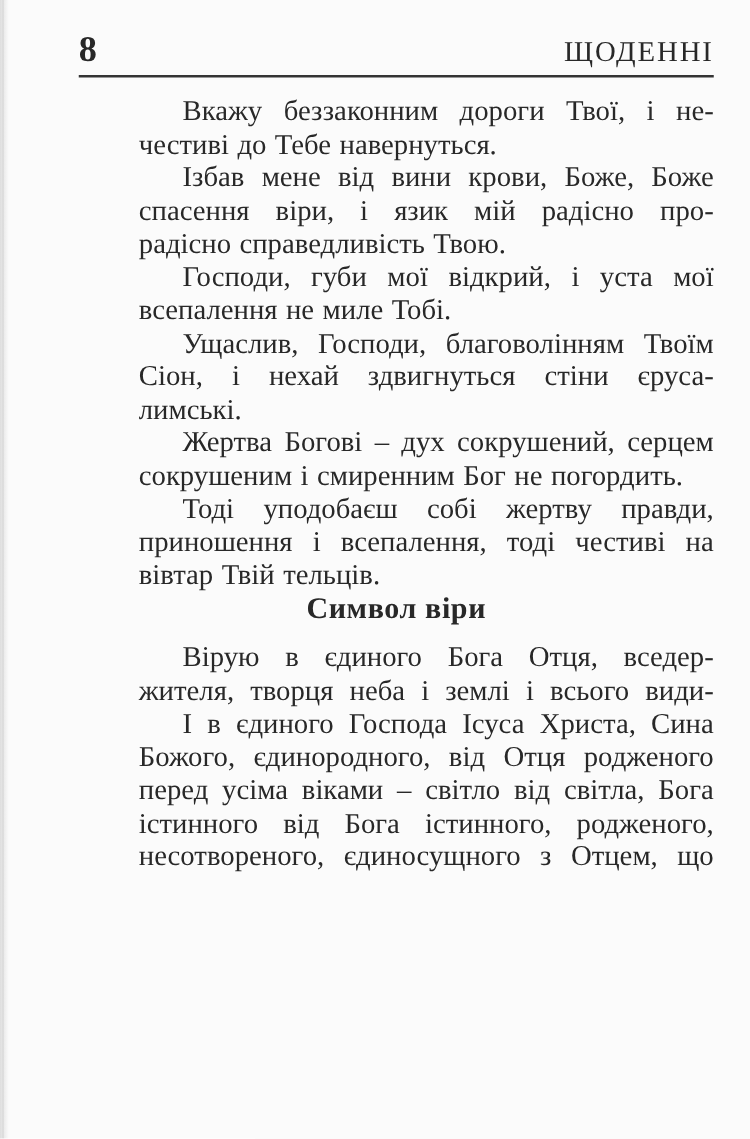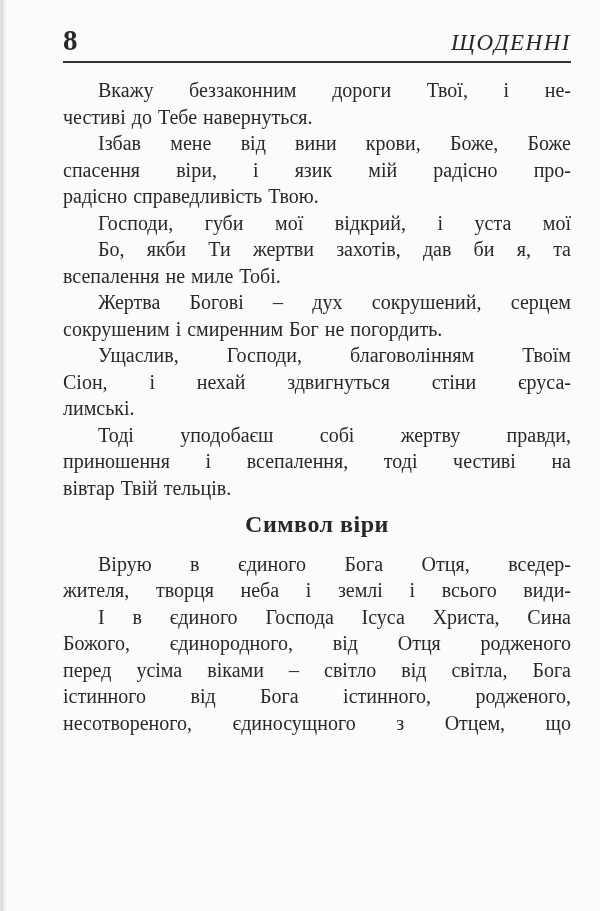--- a/index.html
+++ b/index.html
@@ -45,47 +45,46 @@
     border-bottom: 2px solid #343434;
     padding-bottom: 2px;
   }
   .page-number {
     font-size: 29px;
     font-weight: bold;
     line-height: 32px;
   }
   .running-head {
     font-size: 23px;
-    font-style: italic;
     letter-spacing: 1.5px;
     line-height: 32px;
   }
   .body {
     margin-top: 14px;
   }
   .line {
-    font-size: 20px;
+    font-size: 23px;
     line-height: 26.5px;
     text-align: justify;
     text-align-last: justify;
     word-spacing: 1px;
+    margin-left: 48px;
   }
   .line.para-start {
     text-indent: 35px;
   }
   .line.para-end {
     text-align: center;
     text-align-last: left;
   }
   .heading {
     font-size: 24px;
     font-weight: bold;
     text-align: center;
     line-height: 26.5px;
-    margin-top: 10px;
     margin-bottom: 13px;
     letter-spacing: 0.5px;
   }
 </style>
 </head>
 <body>
 
 <div class="page" style="--paper: #fbfbfb; --ink: #282828;">
   <div class="edge-shadow"></div>
   <div class="edge-line"></div>
@@ -101,31 +100,30 @@
         </div>
         <div class="para">
           <div class="line para-start">Ізбав мене від вини крови, Боже, Боже</div>
           <div class="line">спасення віри, і язик мій радісно про-</div>
           <div class="line para-end">радісно справедливість Твою.</div>
         </div>
         <div class="para">
           <div class="line para-start">Господи, губи мої відкрий, і уста мої</div>
         </div>
         <div class="para">
-          <div class="line para-start">Бо, якби Ти жертви захотів, дав би я, та</div>
           <div class="line para-end">всепалення не миле Тобі.</div>
-        </div>
-        <div class="para">
-          <div class="line para-start">Жертва Богові – дух сокрушений, серцем</div>
-          <div class="line para-end">сокрушеним і смиренним Бог не погордить.</div>
         </div>
         <div class="para">
           <div class="line para-start">Ущаслив, Господи, благоволінням Твоїм</div>
           <div class="line">Сіон, і нехай здвигнуться стіни єруса-</div>
           <div class="line para-end">лимські.</div>
+        </div>
+        <div class="para">
+          <div class="line para-start">Жертва Богові – дух сокрушений, серцем</div>
+          <div class="line para-end">сокрушеним і смиренним Бог не погордить.</div>
         </div>
         <div class="para">
           <div class="line para-start">Тоді уподобаєш собі жертву правди,</div>
           <div class="line">приношення і всепалення, тоді честиві на</div>
           <div class="line para-end">вівтар Твій тельців.</div>
         </div>
         <div class="heading">Символ віри</div>
         <div class="para">
           <div class="line para-start">Вірую в єдиного Бога Отця, вседер-</div>
           <div class="line">жителя, творця неба і землі і всього види-</div>

